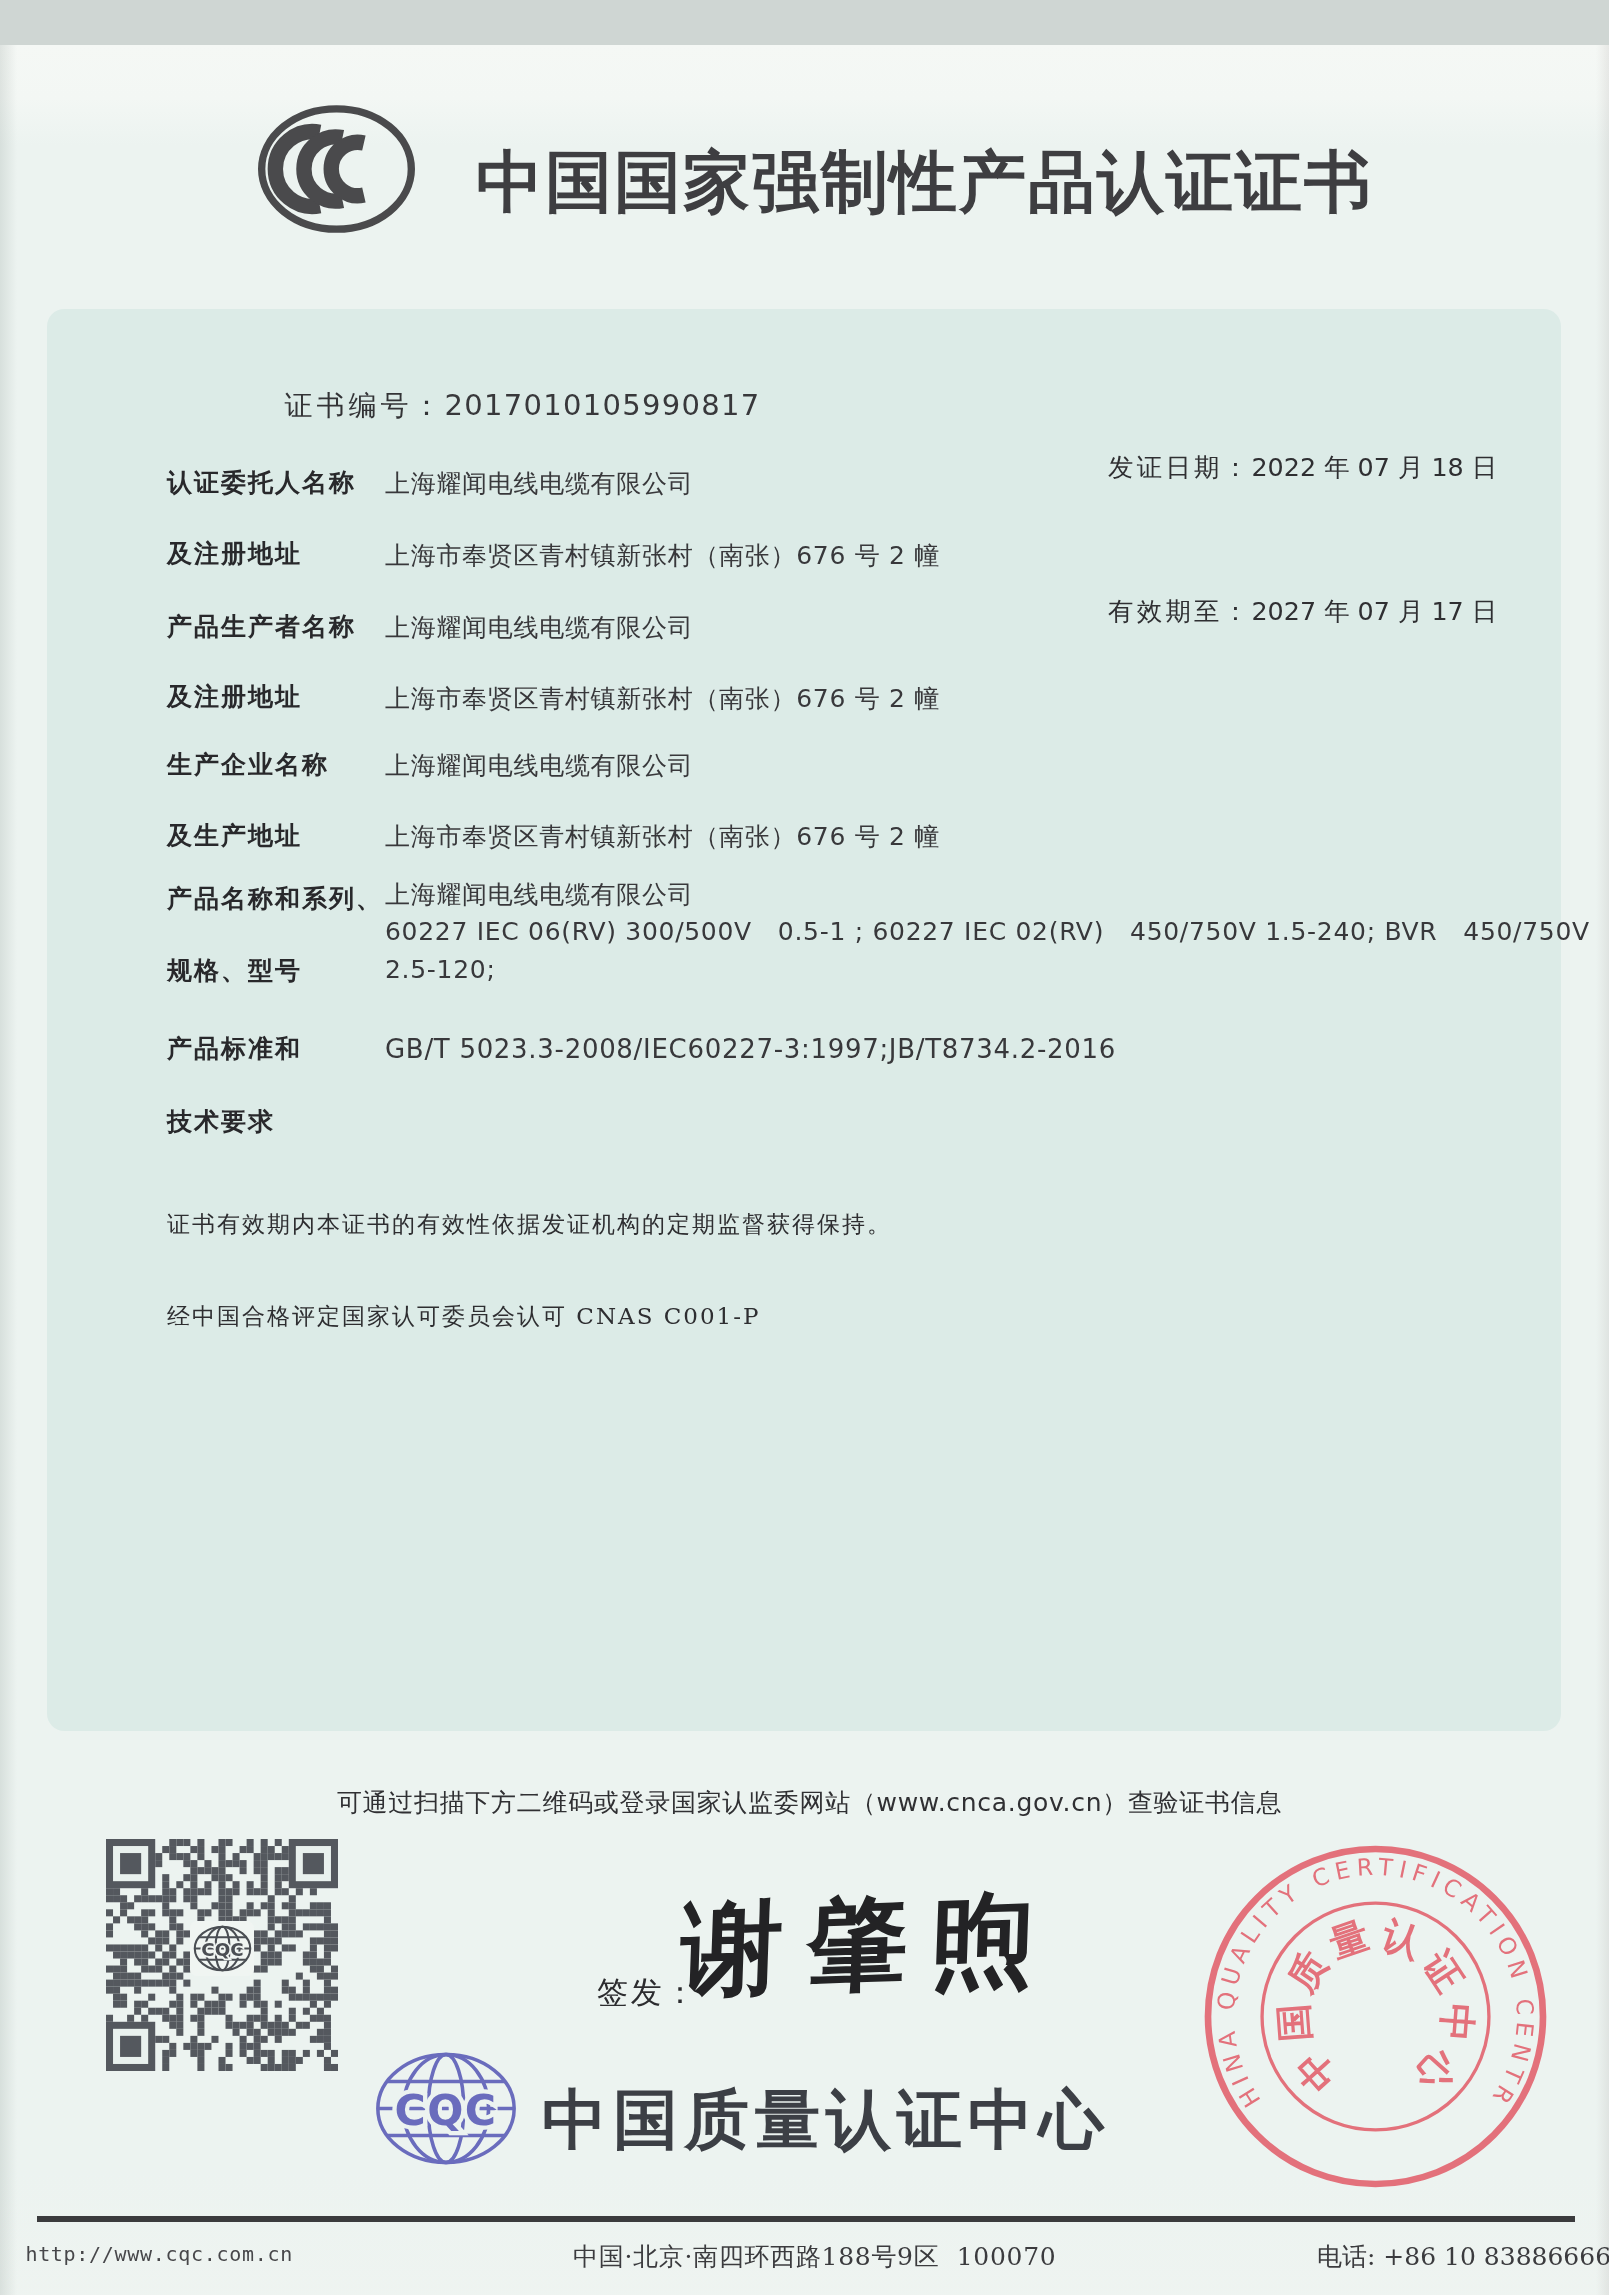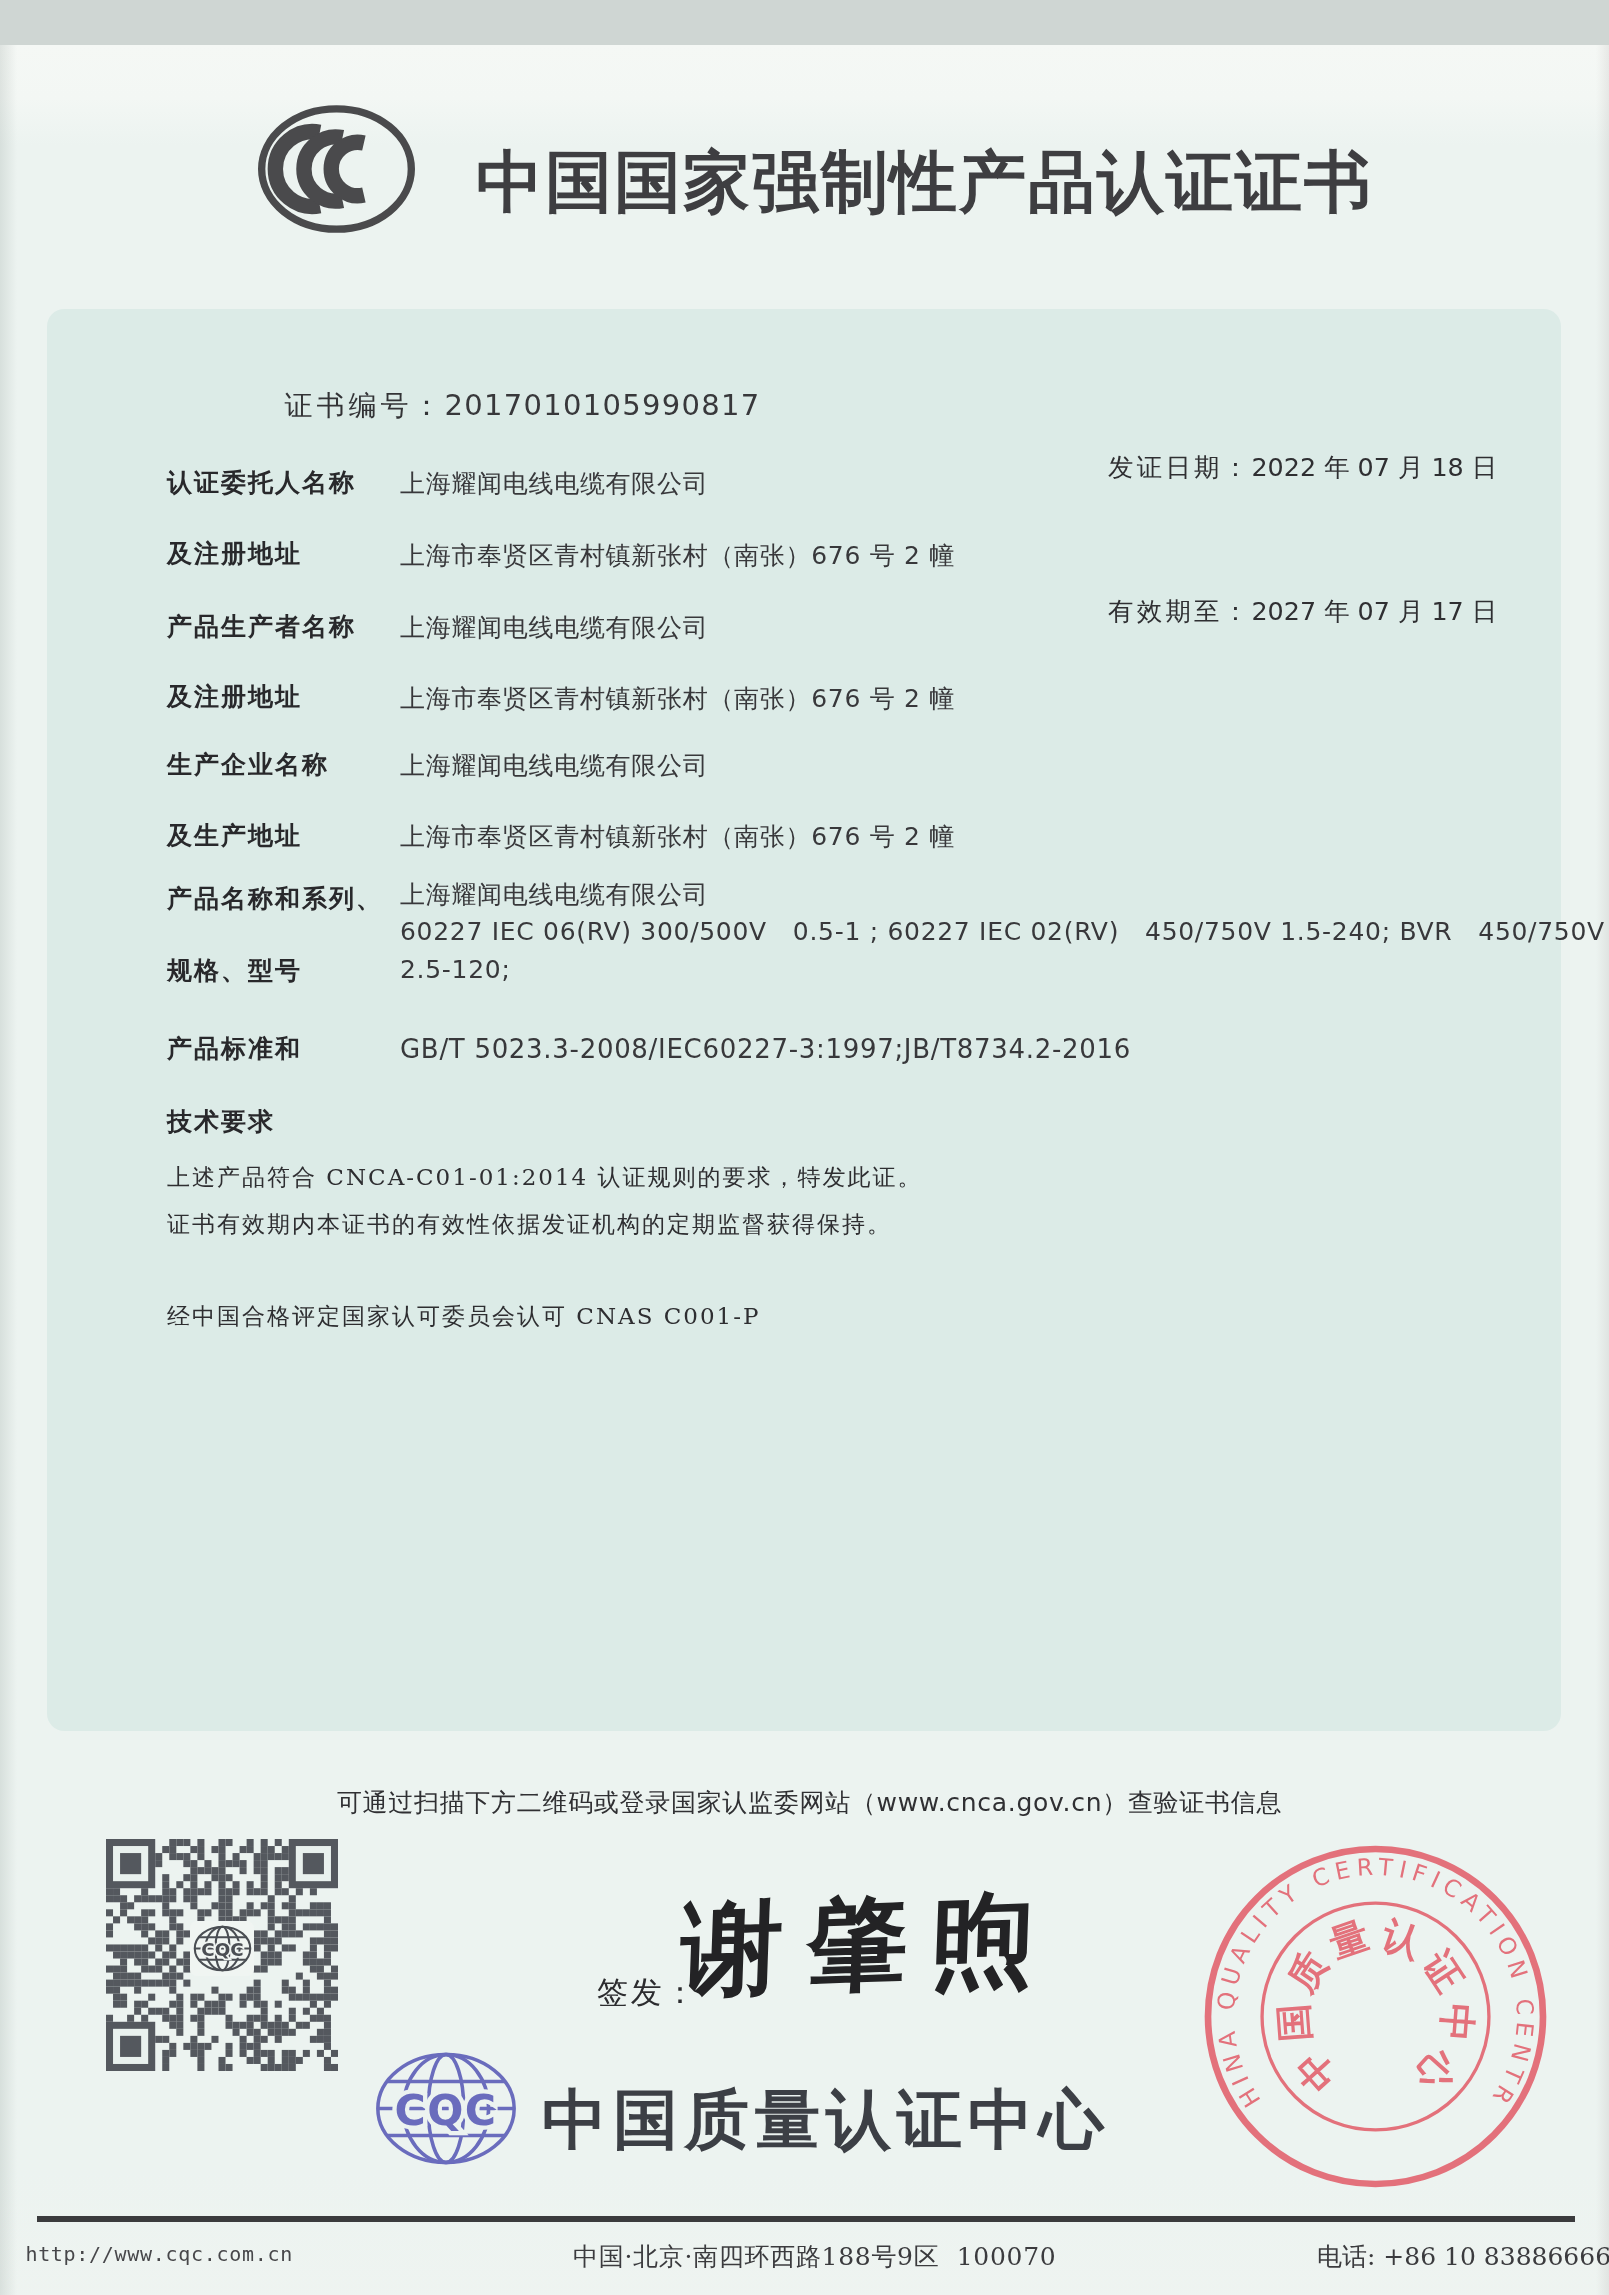--- a/index.html
+++ b/index.html
@@ -19,21 +19,21 @@
   }
   .kai{font-family:"DejaVu Serif","Liberation Serif",serif;}
   
   .certline{left:249px;top:309px;font-size:28px;color:#333336;white-space:pre;}
   .certline .lbl{font-family:"DejaVu Serif","Liberation Serif",serif;letter-spacing:4px;}
   .certline .num{font-size:29px;letter-spacing:1.3px;color:#38383b;}
   .dates{left:1108px;top:302px;font-size:25.4px;line-height:48px;color:#2f2f32;white-space:pre;}
   .dates .lbl{font-family:"DejaVu Serif","Liberation Serif",serif;letter-spacing:3.3px;}
   
   .flabel{left:167px;font-size:25px;font-weight:bold;color:#28282b;letter-spacing:2px;white-space:pre;}
-  .fval{left:400px;font-size:25px;color:#38383b;letter-spacing:0.7px;white-space:pre;}
+  .fval{left:385px;font-size:25px;color:#38383b;letter-spacing:0.7px;white-space:pre;}
   
   .stmt{left:167px;font-size:23px;color:#2e2e31;letter-spacing:2px;white-space:pre;
         font-family:"DejaVu Serif","Liberation Serif",serif;}
   
   .verify{left:5px;top:1741px;width:1609px;text-align:center;font-size:25px;color:#303033;letter-spacing:0.7px;white-space:pre;}
   
   .qr{left:106px;top:1794px;width:232px;height:232px;}
   .qr-logo{left:84px;top:82px;width:64px;height:55px;background:#f0f5f2;border-radius:6.7px;
            display:flex;align-items:center;justify-content:center;}
   
@@ -115,21 +115,20 @@
   <div class="abs flabel" style="top:837px">产品名称和系列、</div>
   <div class="abs flabel" style="top:909px">规格、型号</div>
   <div class="abs fval" style="top:833px">上海耀闻电线电缆有限公司</div>
   <div class="abs fval" style="top:872px">60227 IEC 06(RV) 300/500V   0.5-1 ; 60227 IEC 02(RV)   450/750V 1.5-240; BVR   450/750V</div>
   <div class="abs fval" style="top:910px">2.5-120;</div>
 
   <div class="abs flabel" style="top:987px">产品标准和</div>
   <div class="abs flabel" style="top:1060px">技术要求</div>
   <div class="abs fval" style="top:989px;font-size:26px">GB/T 5023.3-2008/IEC60227-3:1997;JB/T8734.2-2016</div>
 
-  <div class="abs stmt" style="top:1117px">上述产品符合 CNCA-C01-01:2014 认证规则的要求，特发此证。</div>
   <div class="abs stmt" style="top:1164px">证书有效期内本证书的有效性依据发证机构的定期监督获得保持。</div>
   <div class="abs stmt" style="top:1256px">经中国合格评定国家认可委员会认可 CNAS C001-P</div>
 
   <div class="abs verify">可通过扫描下方二维码或登录国家认监委网站（www.cnca.gov.cn）查验证书信息</div>
 
   <div class="abs qr">
     <svg id="qr-svg" width="232" height="232" viewBox="0 0 346.5 346.5">
         <rect x="94.5" y="0" width="10.5" height="10.5" fill="#54585e"></rect>
         <rect x="105" y="0" width="10.5" height="10.5" fill="#54585e"></rect>
         <rect x="115.5" y="0" width="10.5" height="10.5" fill="#54585e"></rect>

